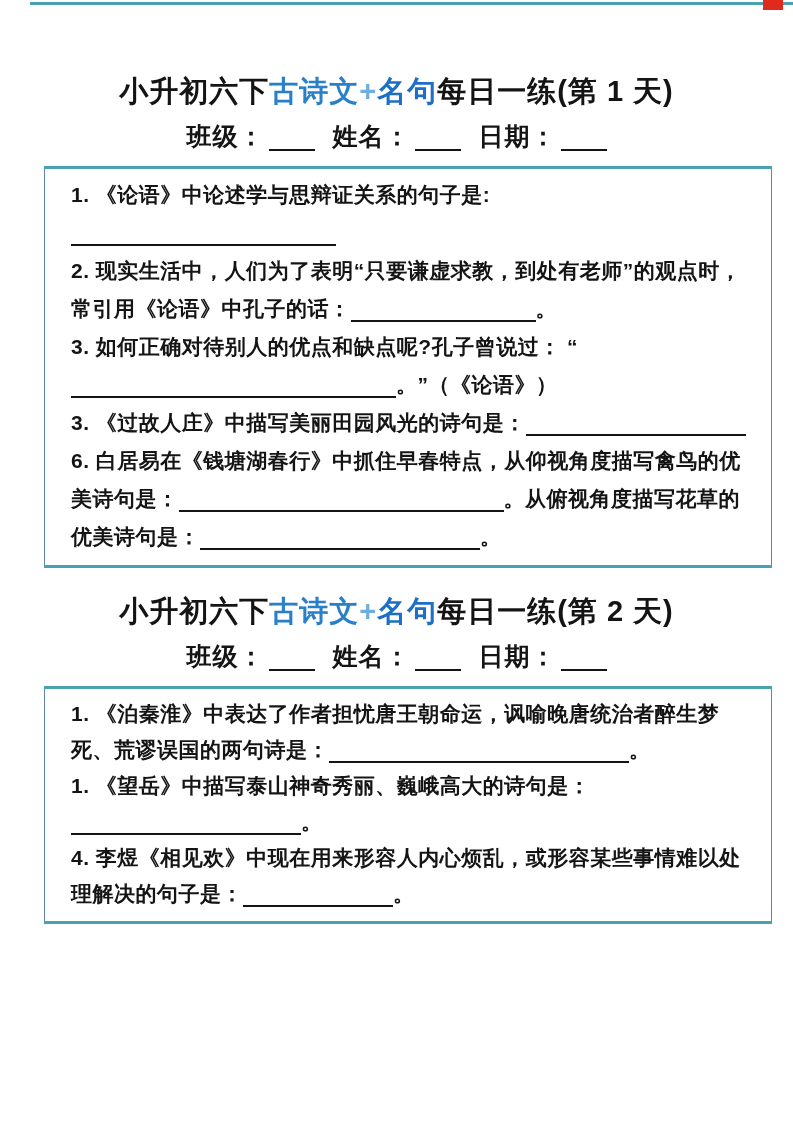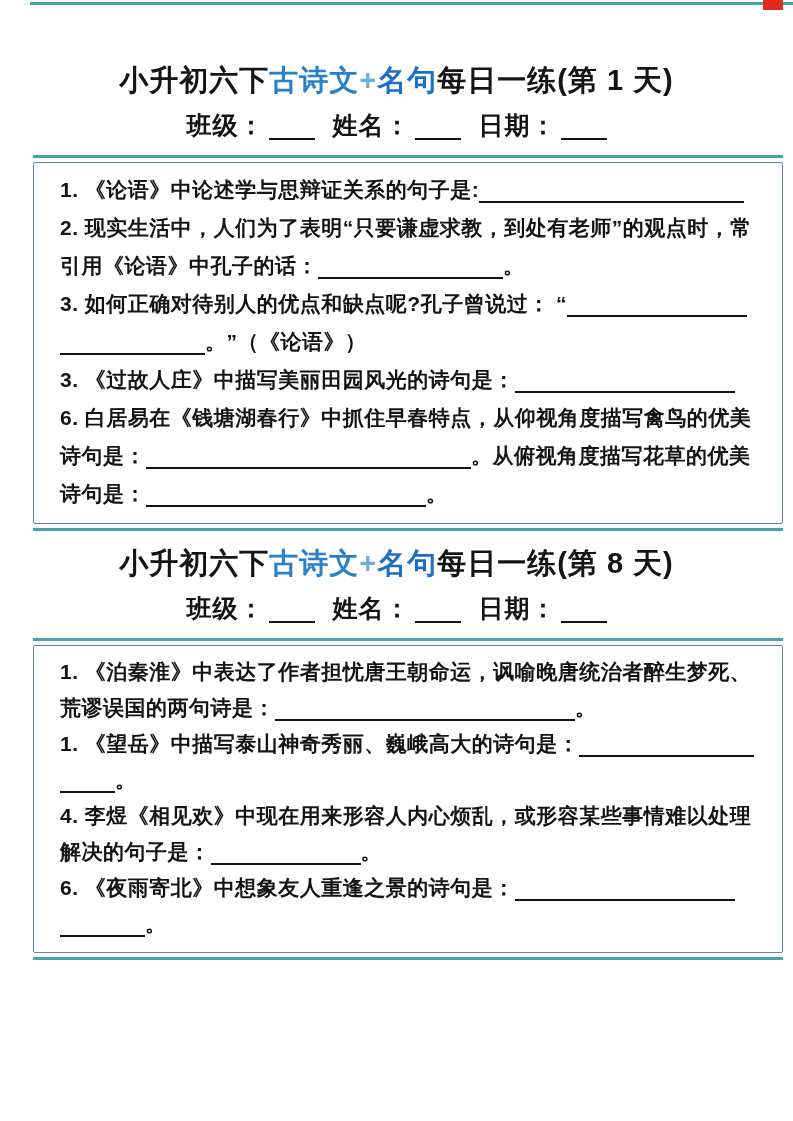--- a/index.html
+++ b/index.html
@@ -22,21 +22,21 @@
     overflow:hidden;
   }
   .top-accent{
     position:absolute;top:2px;left:30px;right:0;height:3px;
     background:var(--teal);
   }
   .corner-marker{
     position:absolute;top:0;right:10px;width:20px;height:10px;
     background:var(--red);
   }
-  section.day{margin:3px;}
+  section.day{margin:14px;}
   section.s1{padding-top:58px;}
   section.s2{padding-top:10px;}
   h1.page-title{
     text-align:center;
     font-size:29px;
     font-weight:700;
     letter-spacing:1px;
     margin:0 0 8px 0;
     color:var(--ink);
     white-space:nowrap;
@@ -55,21 +55,21 @@
   .blank{
     display:inline-block;
     height:4px;
     border-bottom:2px solid var(--ink);
     vertical-align:-6px;
   }
   .fblank{width:46px;margin-left:4px;}
   .qbox-wrap{
     position:relative;
     margin:0 7px 0 30px;
-    padding:7px 0;
+    padding:1px 0;
   }
   .qbox-wrap::before,
   .qbox-wrap::after{
     content:"";
     position:absolute;left:0;right:0;height:3px;
     background:var(--teal);
   }
   .qbox-wrap::before{top:0;}
   .qbox-wrap::after{bottom:0;}
   .qbox{
@@ -99,23 +99,22 @@
         <p><span>1. 《论语》中论述学与思辩证关系的句子是:</span><span class="blank" style="width: 265px;"></span></p>
         <p><span>2. 现实生活中，人们为了表明“只要谦虚求教，到处有老师”的观点时，常引用《论语》中孔子的话：</span><span class="blank" style="width: 185px;"></span><span>。</span></p>
         <p><span>3. 如何正确对待别人的优点和缺点呢?孔子曾说过： “</span><span class="blank" style="width: 180px;"></span><span class="blank" style="width: 145px;"></span><span>。”（《论语》）</span></p>
         <p><span>3. 《过故人庄》中描写美丽田园风光的诗句是：</span><span class="blank" style="width: 220px;"></span></p>
         <p><span>6. 白居易在《钱塘湖春行》中抓住早春特点，从仰视角度描写禽鸟的优美诗句是：</span><span class="blank" style="width: 325px;"></span><span>。从俯视角度描写花草的优美诗句是：</span><span class="blank" style="width: 280px;"></span><span>。</span></p>
       </div>
   </div>
 </section>
 
 <section class="day s2">
-  <h1 class="page-title"><span>小升初六下</span><span class="hl1">古诗文</span><span class="hlp">+</span><span class="hl2">名句</span><span>每日一练(第 8 天)</span></h1>
+  <h1 class="page-title"><span>小升初六下</span><span class="hl1">古诗文</span><span class="hlp">+</span><span class="hl2">名句</span><span>每日一练(第 2 天)</span></h1>
   <div class="fields-row"><span class="field"><span>班级：</span><span class="blank fblank"></span></span><span class="field"><span>姓名：</span><span class="blank fblank"></span></span><span class="field"><span>日期：</span><span class="blank fblank"></span></span></div>
   <div class="qbox-wrap">
     <div class="qbox">
         <p><span>1. 《泊秦淮》中表达了作者担忧唐王朝命运，讽喻晚唐统治者醉生梦死、荒谬误国的两句诗是：</span><span class="blank" style="width: 300px;"></span><span>。</span></p>
         <p><span>1. 《望岳》中描写泰山神奇秀丽、巍峨高大的诗句是：</span><span class="blank" style="width: 175px;"></span><span class="blank" style="width: 55px;"></span><span>。</span></p>
         <p><span>4. 李煜《相见欢》中现在用来形容人内心烦乱，或形容某些事情难以处理解决的句子是：</span><span class="blank" style="width: 150px;"></span><span>。</span></p>
-        <p><span>6. 《夜雨寄北》中想象友人重逢之景的诗句是：</span><span class="blank" style="width: 220px;"></span><span class="blank" style="width: 85px;"></span><span>。</span></p>
       </div>
   </div>
 </section>
 
 </body></html>

